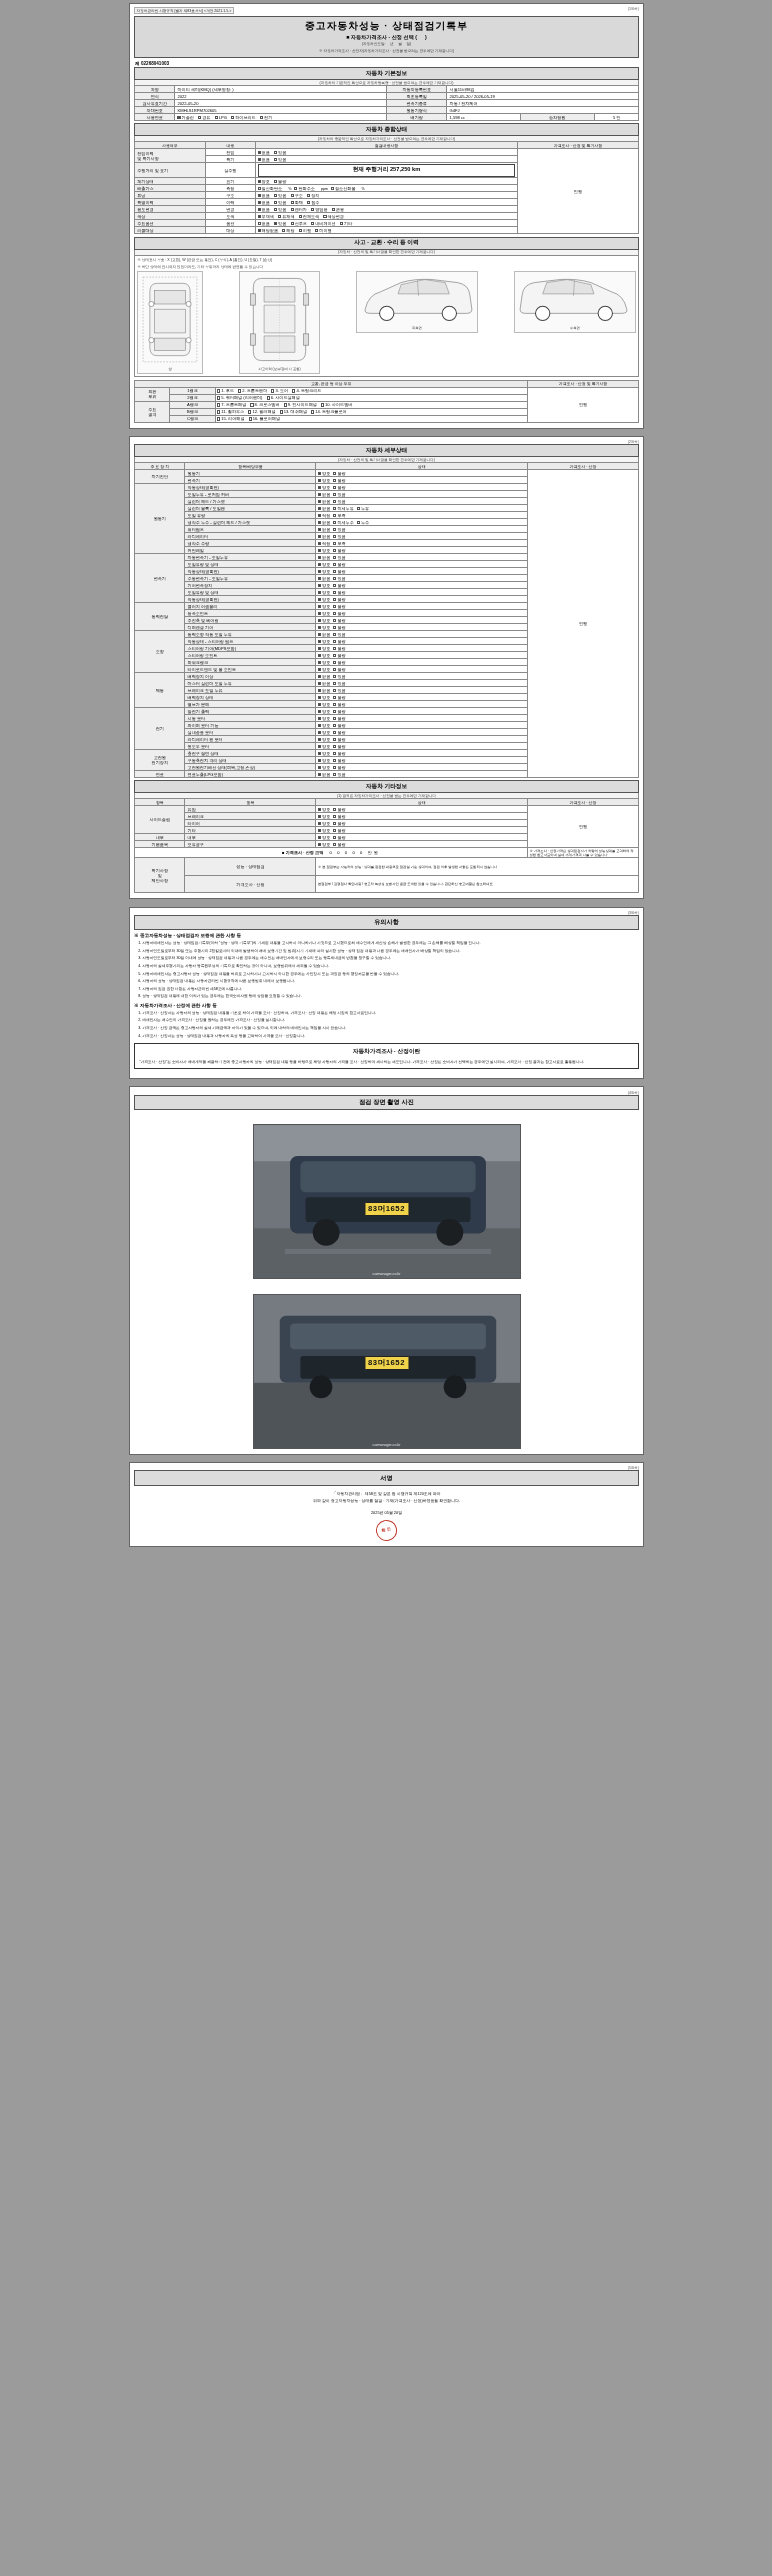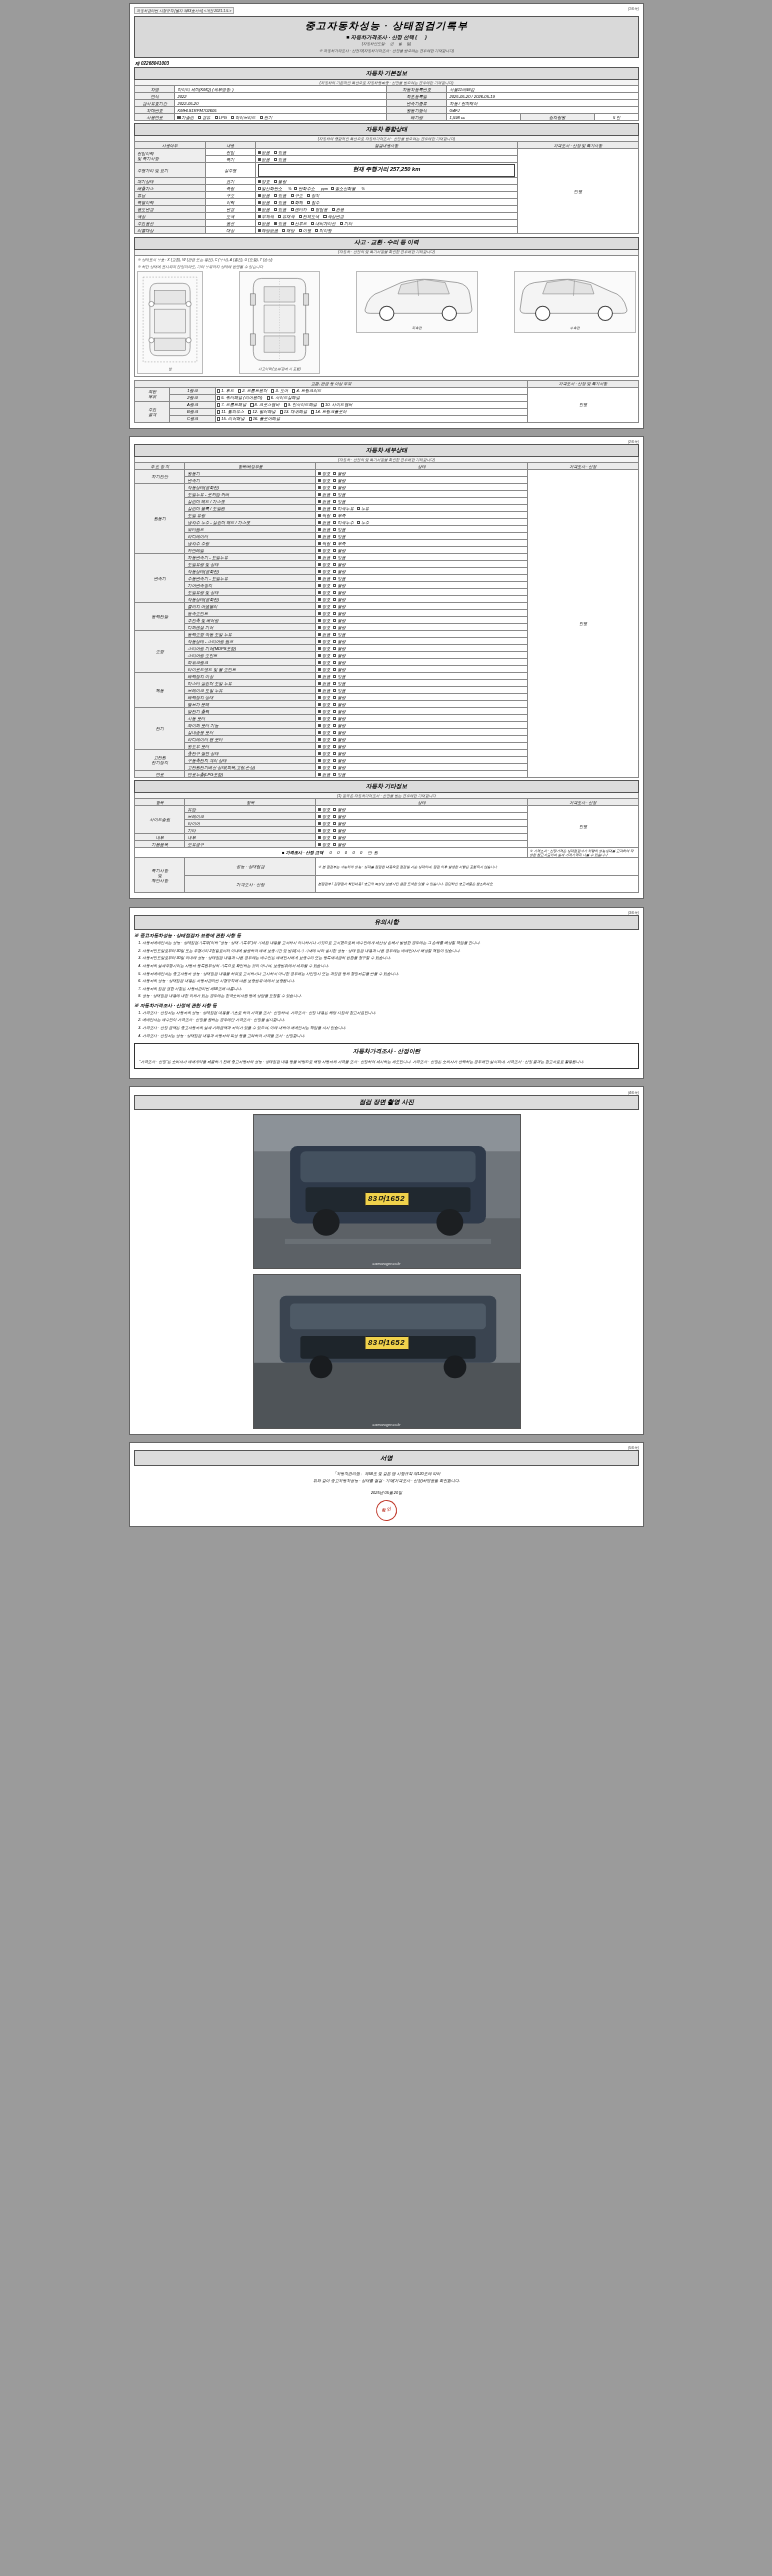--- a/index.html
+++ b/index.html
@@ -16,21 +16,20 @@
     margin:0 auto;
     padding:3.1px 0 7.2px 0;
   }
   .sheet {
     width:515px;
     margin:0 auto 7.2px auto;
     background:#fff;
     border:0.5px solid #666;
     padding:3.1px 4.1px 5.2px 4.1px;
     position:relative;
-    font-style:italic;
   }
   .topnote {
     font-size:3.6px;
     color:#222;
     border:0.5px solid #aaa;
     background:#f2f2f2;
     padding:0.5px 1.5px;
     display:inline-block;
   }
   .topbar { display:flex; justify-content:space-between; align-items:flex-start; }
@@ -85,20 +84,21 @@
   }
   .box-emph .bt { text-align:center; font-weight:bold; font-size:5.7px; margin-bottom:2.1px; }
   .photo-title {
     background:#dcdcdc; border:0.5px solid #555; text-align:center; font-weight:bold;
     font-size:6.2px; padding:2.1px 0; margin-bottom:4.1px;
   }
   .photos { display:flex; flex-direction:column; align-items:center; gap:5.2px; }
   .photo {
     width:268px; height:155px; border:0.5px solid #555; position:relative; overflow:hidden;
     background:linear-gradient(180deg,#7d8288 0%, #6f747a 40%, #5d6266 100%);
+    margin-top:10px;
   }
   .plate {
     position:absolute; left:50%; transform:translateX(-50%);
     background:#f0d24b; border:1px solid #222; color:#111; font-weight:bold;
     font-family:"Liberation Sans", sans-serif; letter-spacing:0.5px;
     padding:1px 3.1px; font-size:7.7px; border-radius:1px;
   }
   .wm { position:absolute; bottom:1.5px; left:50%; transform:translateX(-50%); color:#fff; font-size:3.6px; opacity:.85; }
   .sign-title {
     background:#dcdcdc; border:0.5px solid #555; text-align:center; font-weight:bold;

